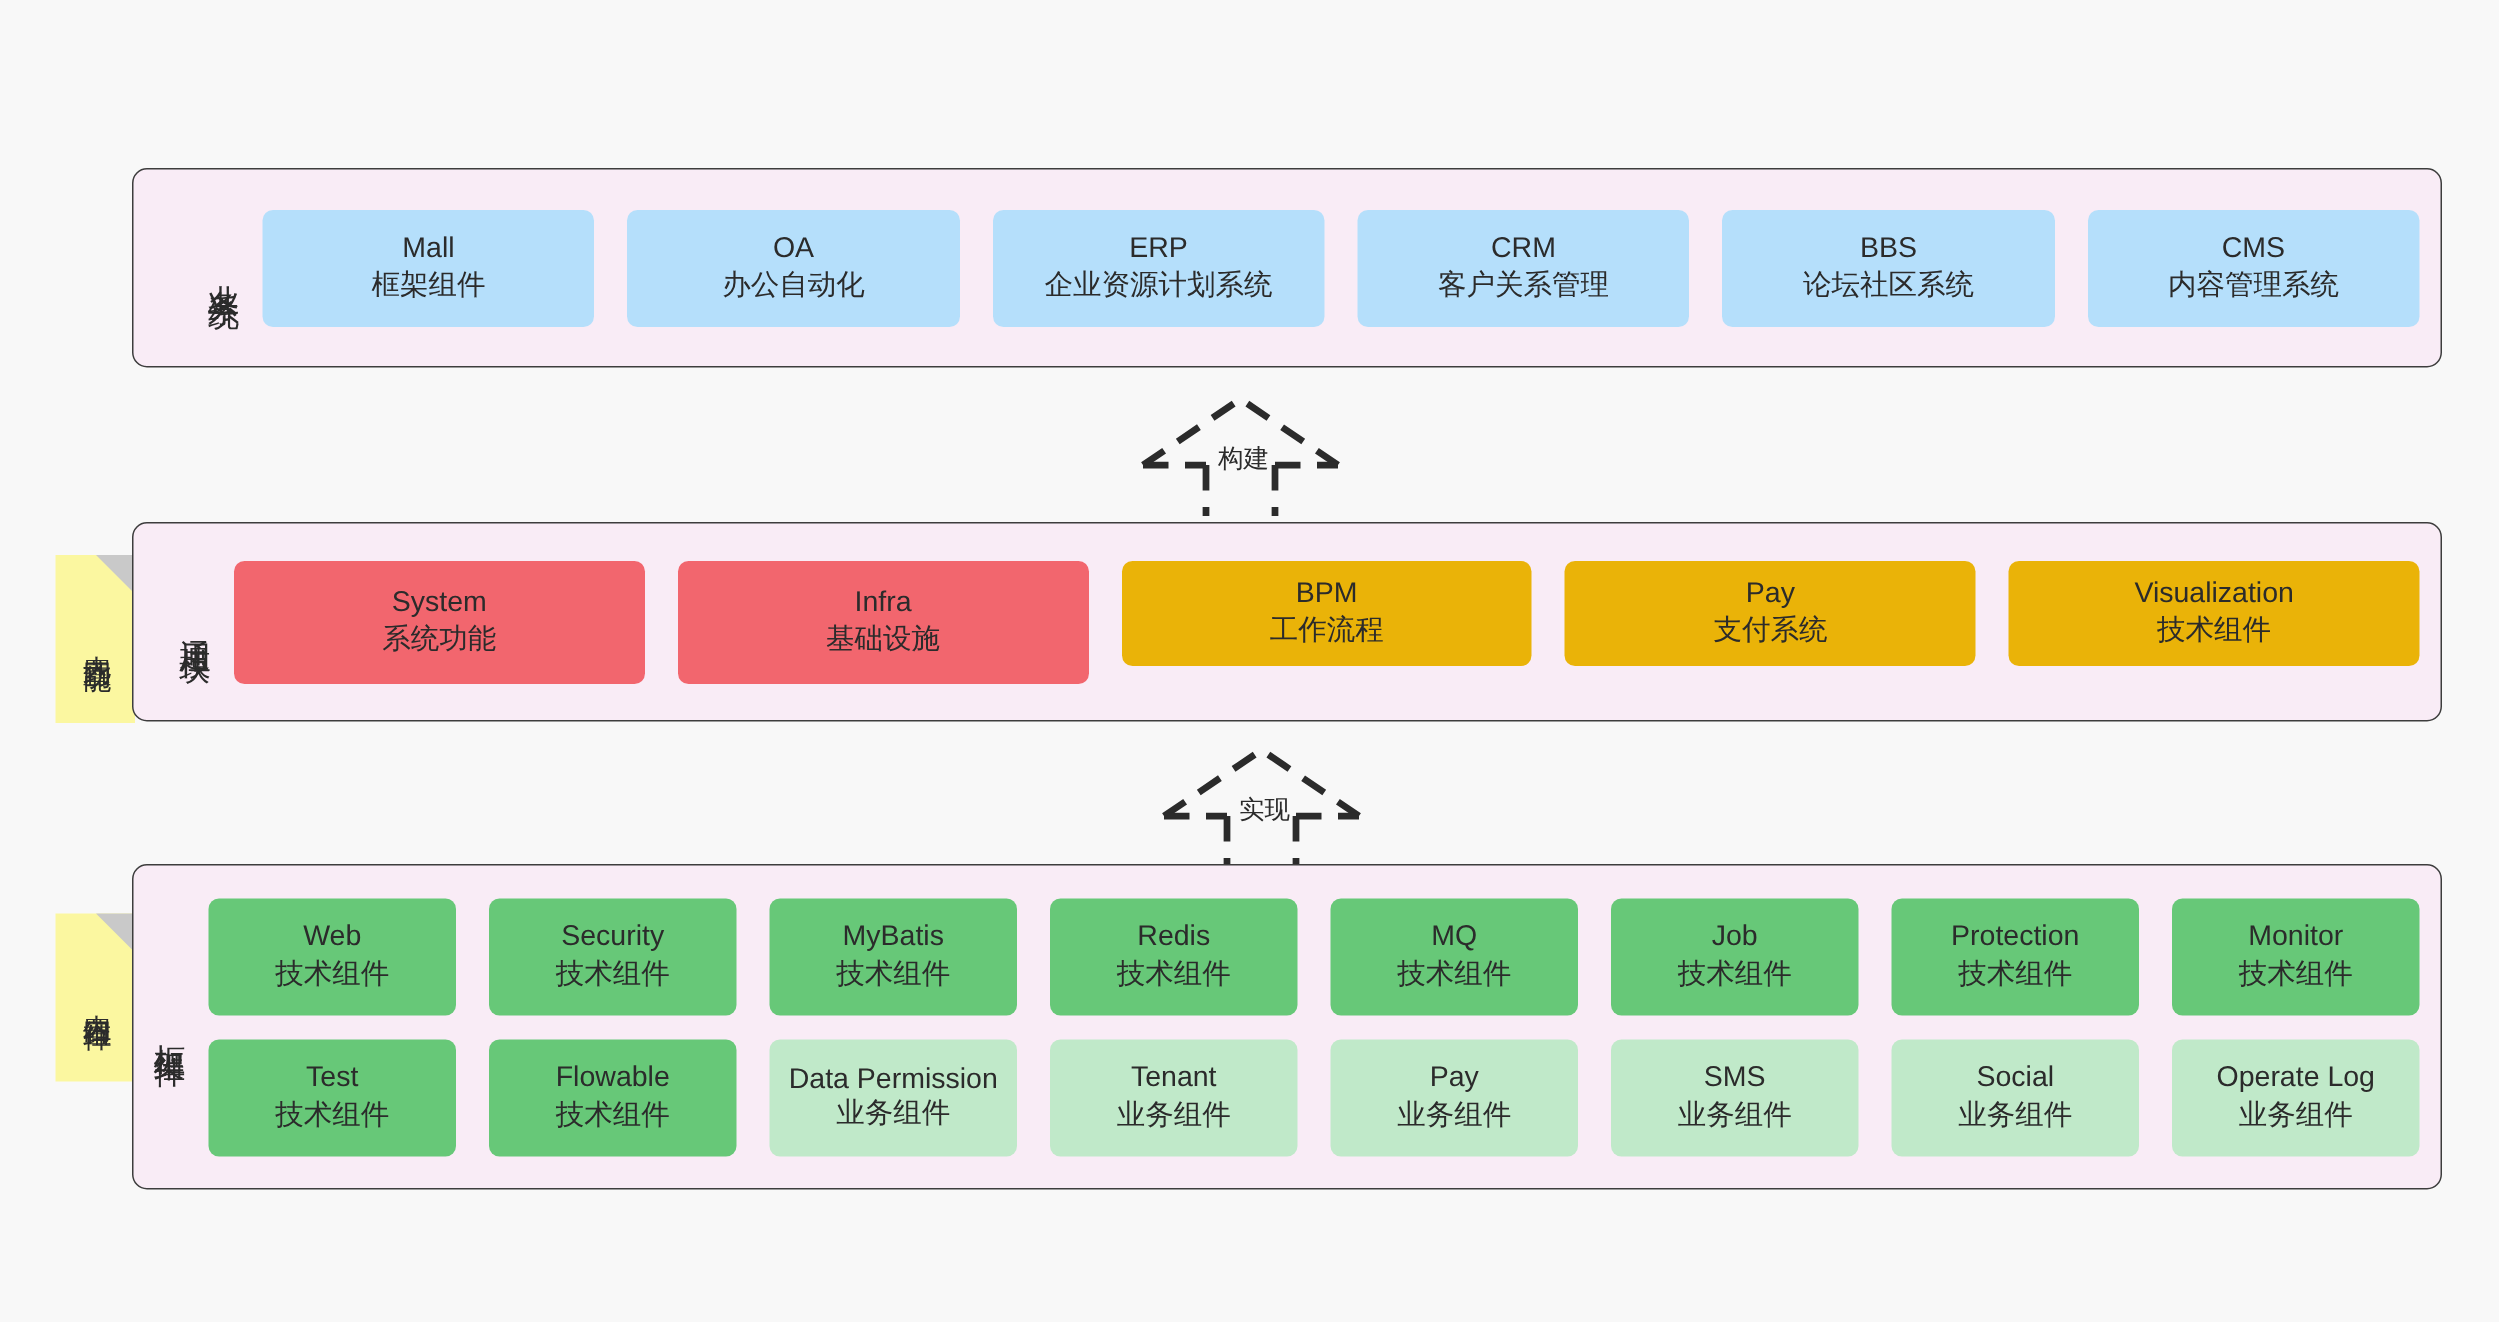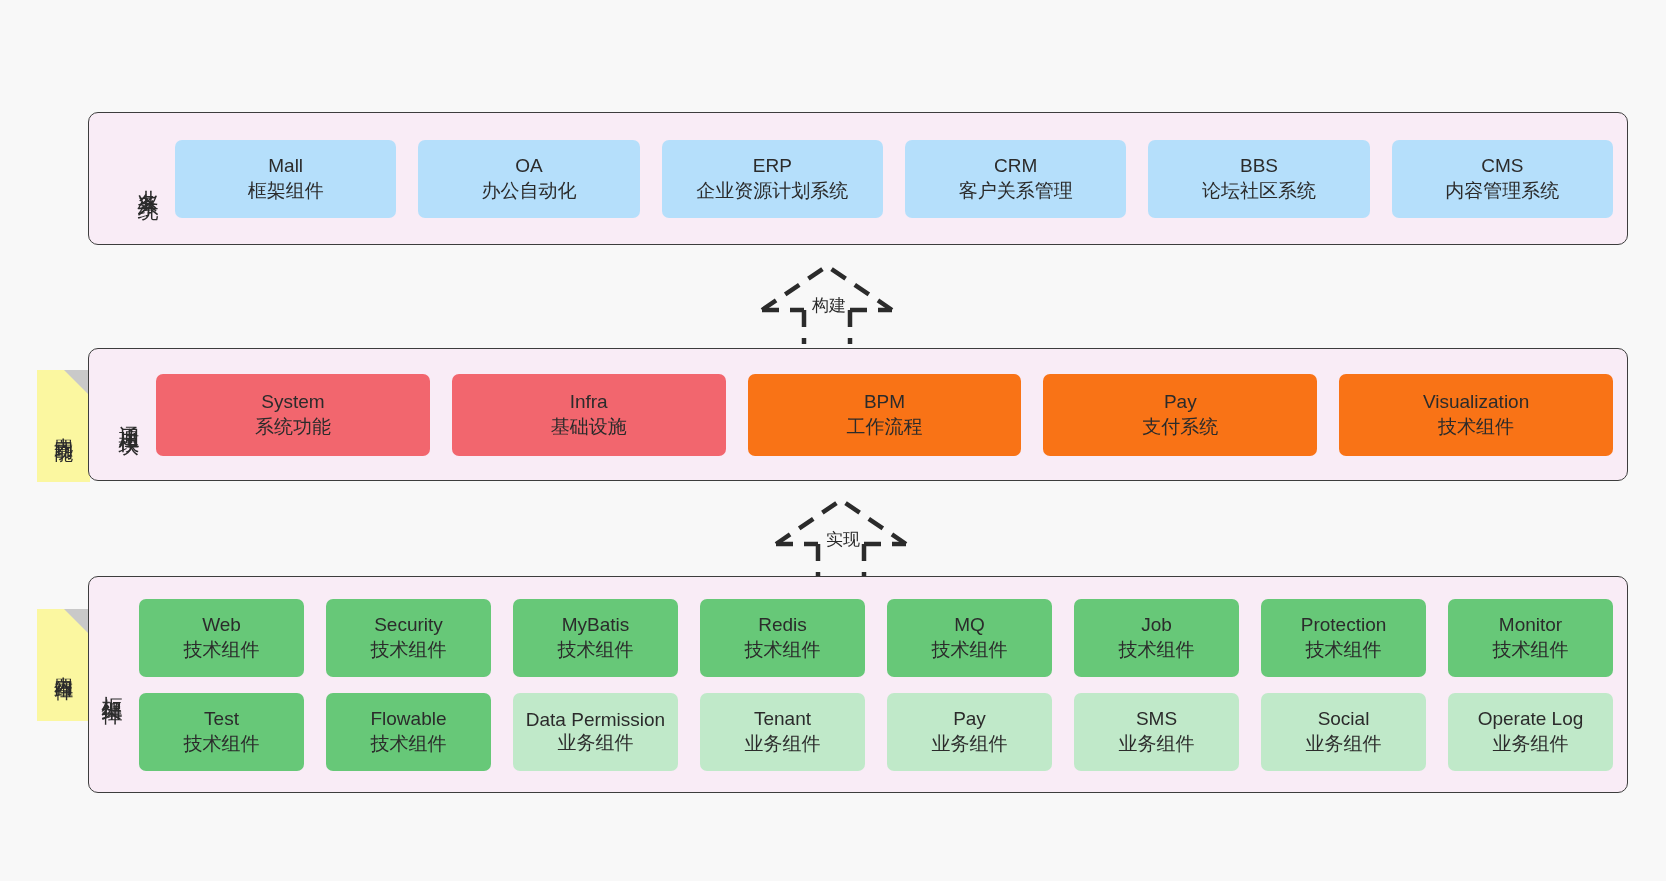--- a/index.html
+++ b/index.html
@@ -66,21 +66,21 @@
     line-height: 1.28;
     color: #2b2b2b;
     padding: 4px 6px;
   }
   .card .en { font-size: 19px; }
   .card .cn { font-size: 19px; }
   .card.wrap-en .en { line-height: 1.22; }
 
   .c-blue        { background: #b5dffb; height: 78px; }
   .c-red         { background: #f2666e; height: 82px; }
-  .c-pink        { background: #f97316; height: 82px; }
+  .c-pink        { background: #eab308; height: 70px; }
   .c-green       { background: #67c878; height: 78px; }
   .c-green-light { background: #c0e9c9; height: 78px; }
 
   
   .note {
     position: absolute;
     background: #fbf7a0;
     color: #2b2b2b;
     font-size: 19px;
     letter-spacing: 2px;

